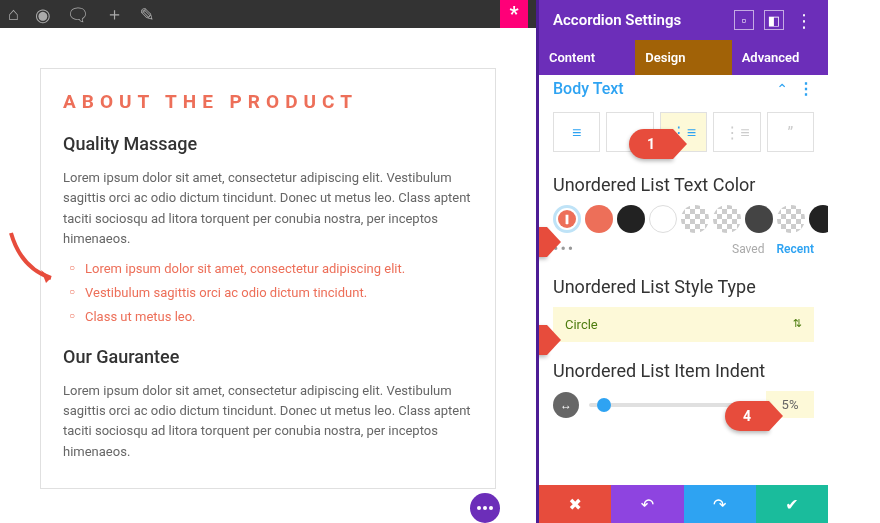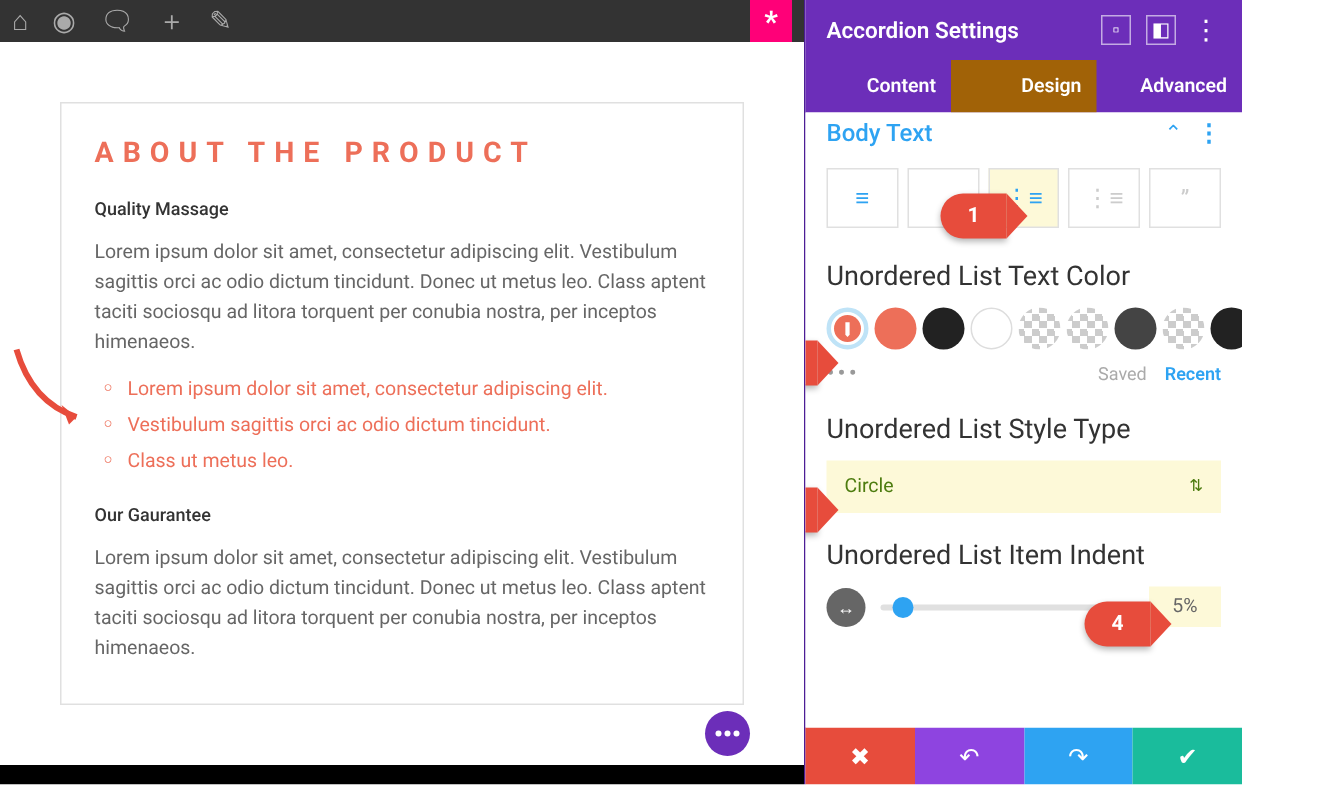--- a/index.html
+++ b/index.html
@@ -4,36 +4,36 @@
 <style>
 *{margin:0;padding:0;box-sizing:border-box;font-family:-apple-system,BlinkMacSystemFont,"Segoe UI",Roboto,sans-serif}
 body{width:880px;height:523px;overflow:hidden;display:flex;background:#fff}
 .left{width:536px;display:flex;flex-direction:column}
 .toolbar{height:36px;background:#333;display:flex;align-items:center;padding:0 8px;gap:16px}
 .toolbar-icon{color:#aaa;font-size:18px;cursor:pointer}
 .toolbar-star{margin-left:auto;width:28px;height:28px;background:#ff0078;display:flex;align-items:center;justify-content:center;color:#fff;font-size:20px;font-weight:bold}
 .canvas{flex:1;background:#fff;padding:40px 40px;position:relative}
 .doc{border:1px solid #e0e0e0;padding:18px 22px;font-size:13px;color:#666;line-height:1.55}
 .doc h1{color:#ed6f59;font-size:19px;letter-spacing:6px;font-weight:700;margin-bottom:14px}
-.doc h2{color:#333;font-size:12px;font-weight:500;margin-bottom:10px}
+.doc h2{color:#333;font-size:18px;font-weight:500;margin-bottom:10px}
 .doc p{margin-bottom:8px}
 .doc ul{list-style:none;margin:6px 0 14px 6px}
 .doc ul li{color:#ed6f59;font-size:13px;padding:2px 0 2px 16px;position:relative}
 .doc ul li:before{content:"○";position:absolute;left:0;color:#ed6f59;font-size:10px;top:3px}
 .dots{position:absolute;bottom:6px;right:36px;width:30px;height:30px;background:#6c2eb9;border-radius:50%;display:flex;align-items:center;justify-content:center}
 .dots span{width:4px;height:4px;background:#fff;border-radius:50%;margin:0 1px}
 .footer-bar{height:26px;background:#000}
 .arrow-annot{position:absolute;left:6px;top:200px;width:60px;height:60px}
-.right{width:292px;display:flex;flex-direction:column;border-left:1px solid #4c1d95}
+.right{width:292px;display:flex;flex-direction:column;border-left:3px solid #4c1d95}
 .header{background:#6c2eb9;color:#fff}
 .header-top{display:flex;align-items:center;padding:10px 14px}
 .header-title{font-size:15px;font-weight:600;flex:1}
 .header-ico{width:20px;height:20px;margin-left:10px;display:flex;align-items:center;justify-content:center;font-size:13px;border:1px solid rgba(255,255,255,.6);cursor:pointer}
 .tabs{display:flex}
-.tab{flex:1;padding:10px;text-align:right;font-size:13px;font-weight:600;cursor:pointer}
+.tab{flex:1;padding:10px;text-align:left;font-size:13px;font-weight:600;cursor:pointer}
 .tab.active{background:#a16207}
 .panel{flex:1;background:#fff;padding:4px 14px;overflow:hidden;position:relative}
 .sect{display:flex;align-items:center;margin-bottom:14px}
 .sect-title{color:#2ea3f2;font-size:16px;font-weight:500;flex:1}
 .sect-chev{color:#2ea3f2;font-size:14px;margin-right:10px}
 .sect-menu{color:#2ea3f2;font-weight:bold}
 .opt-row{display:flex;gap:6px;margin-bottom:22px}
 .opt{width:56px;height:40px;border:1px solid #e0e0e0;display:flex;align-items:center;justify-content:center;cursor:pointer;color:#2ea3f2}
 .opt.sel{background:#fdf9d8}
 .lbl{font-size:18px;color:#333;margin-bottom:10px;font-weight:400}

